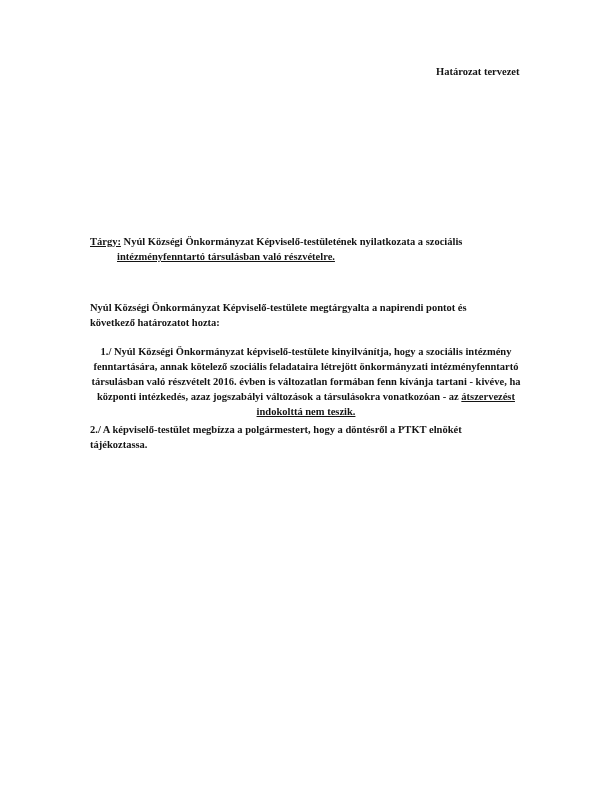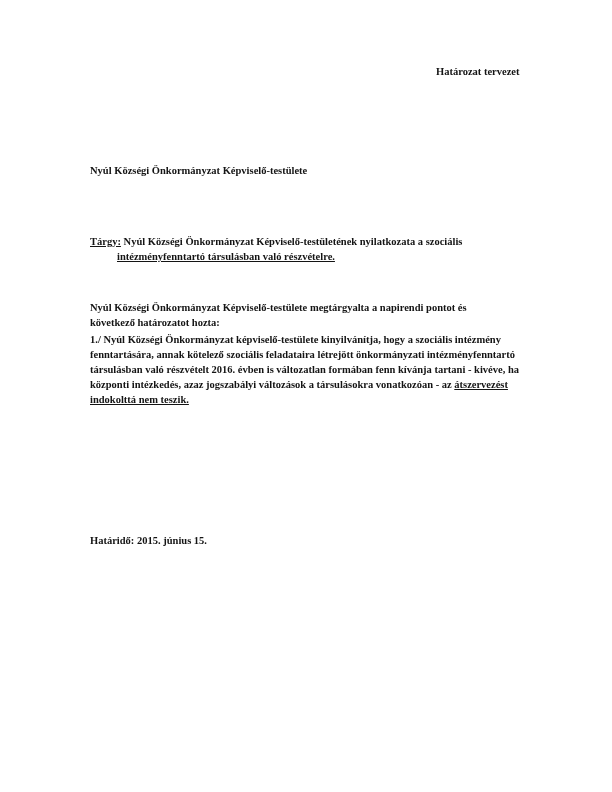--- a/index.html
+++ b/index.html
@@ -18,39 +18,38 @@
     font-size: 10.5px;
     line-height: 15px;
     overflow: hidden;
   }
   .abs { position: absolute; }
   .doc-heading { left: 436px; top: 64px; }
   .org-line   { left: 90px; top: 163px; width: 430px; }
   .number-line{ left: 90px; top: 187px; width: 430px; }
   .subject    { left: 90px; top: 234px; width: 436px; padding-left: 27px; text-indent: -27px; }
   .intro      { left: 90px; top: 300px; width: 424px; }
-  .para1      { left: 90px; top: 332px; width: 432px; }
+  .para1      { left: 90px; top: 344px; width: 432px; text-align: center; }
   .para2      { left: 90px; top: 422px; width: 424px; }
   .responsible{ left: 90px; top: 508px; width: 430px; }
   .deadline   { left: 90px; top: 533px; width: 430px; }
   .u { text-decoration: underline; }
 </style>
 </head>
 <body>
 
 <div class="page">
 
   <div class="abs doc-heading">Határozat tervezet</div>
 
-  <div class="abs org-line">Nyúl Községi Önkormányzat Képviselő-testülete</div>
 
 
   <div class="abs subject"><span class="u">Tárgy:</span><span> Nyúl Községi Önkormányzat Képviselő-testületének nyilatkozata a szociális </span><span class="u">intézményfenntartó társulásban való részvételre.</span></div>
 
   <div class="abs intro">Nyúl Községi Önkormányzat Képviselő-testülete megtárgyalta a napirendi pontot és következő határozatot hozta:</div>
 
   <div class="abs para1"><span>1./ Nyúl Községi Önkormányzat képviselő-testülete kinyilvánítja, hogy a szociális intézmény fenntartására, annak kötelező szociális feladataira létrejött önkormányzati intézményfenntartó társulásban való részvételt 2016. évben is változatlan formában fenn kívánja tartani - kivéve, ha központi intézkedés, azaz jogszabályi változások a társulásokra vonatkozóan - az </span><span class="u">átszervezést indokolttá nem teszik.</span></div>
 
+  <div class="abs para2">2./ A képviselő-testület megbízza a polgármestert, hogy a döntésről a PTKT elnökét tájékoztassa.</div>
 
 
-  <div class="abs deadline">Határidő: 2015. június 15.</div>
 
 </div>
 
 </body></html>

